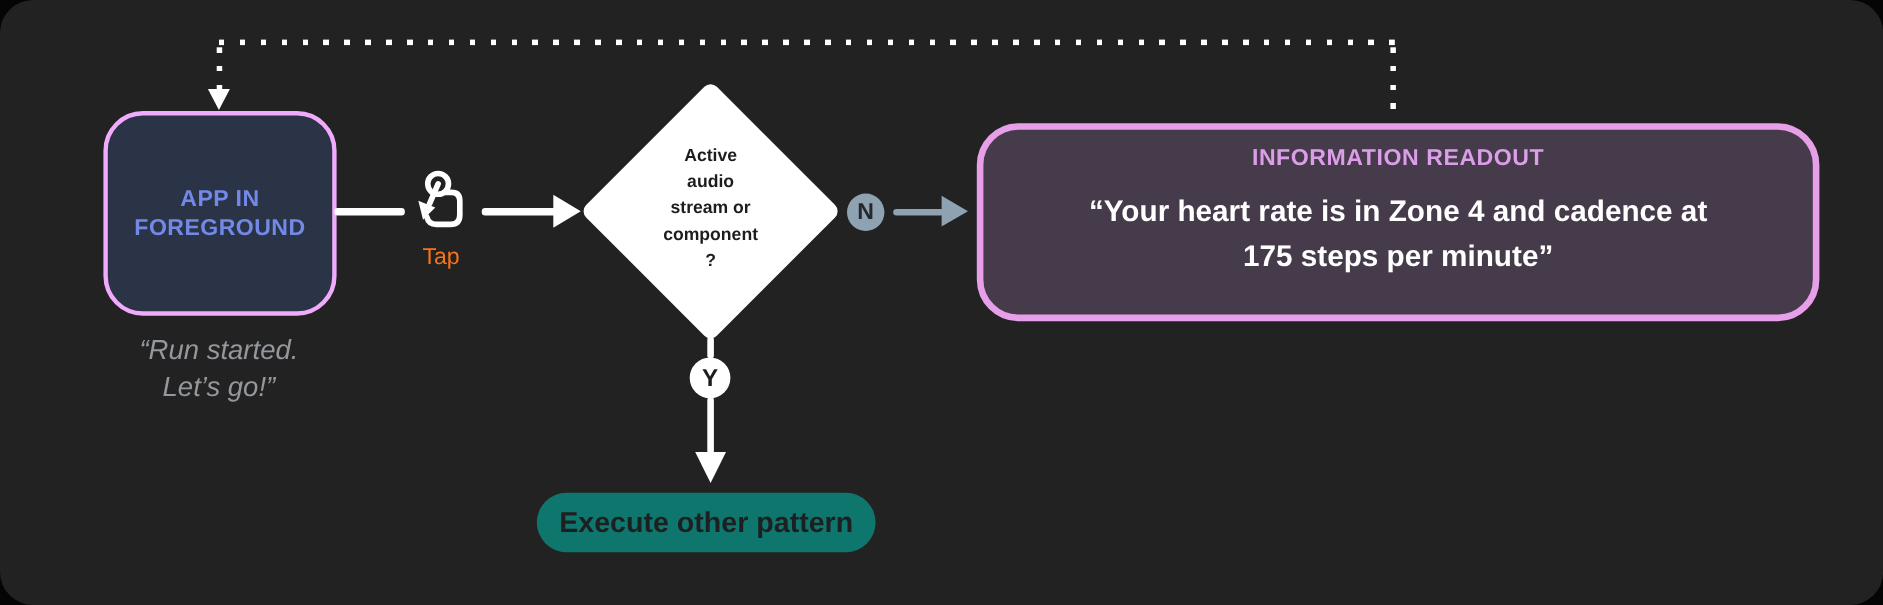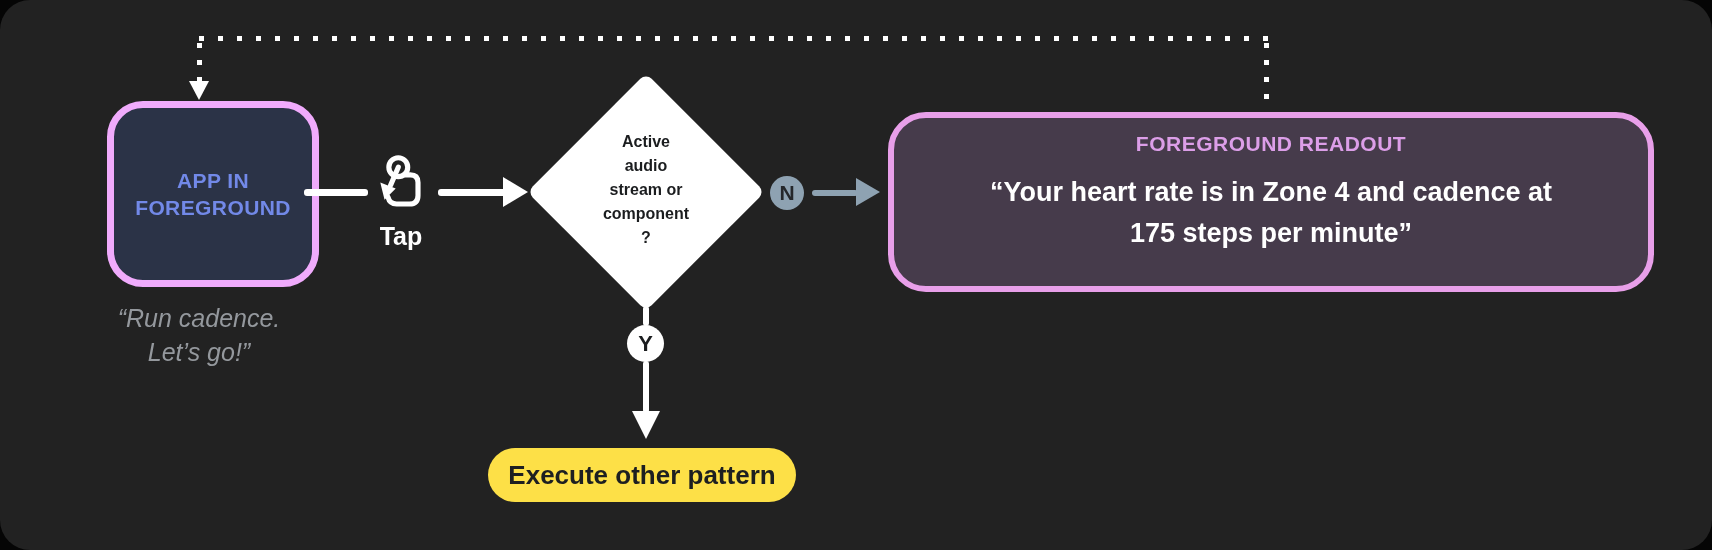--- a/index.html
+++ b/index.html
@@ -13,38 +13,38 @@
     background:repeating-linear-gradient(90deg,#ffffff 0 5px,transparent 5px 19px);}
   .dot-v{position:absolute;width:5px;
     background:repeating-linear-gradient(180deg,#ffffff 0 5px,transparent 5px 17px);}
   .dot-v.left{left:197px;top:43px;height:38px;}
   .dot-v.right{left:1264px;top:43px;height:62px;}
   .loop-head{position:absolute;left:189px;top:81px;width:0;height:0;
     border-left:10px solid transparent;border-right:10px solid transparent;
     border-top:19px solid #ffffff;}
 
   
-  .app-box{position:absolute;left:107px;top:101px;width:212px;height:186px;
-    box-sizing:border-box;border:7px solid #f0abfc;border-radius:36px;background:#2B3347;
+  .app-box{position:absolute;left:94px;top:101px;width:212px;height:186px;
+    box-sizing:border-box;border:4px solid #f0abfc;border-radius:36px;background:#2B3347;
     display:flex;align-items:center;justify-content:center;}
   .app-label{color:#7289E8;font-weight:bold;font-size:21px;line-height:27px;
     letter-spacing:.4px;text-align:center;}
   .app-caption{position:absolute;left:53px;top:301px;width:292px;text-align:center;
     color:#94989D;font-style:italic;font-size:25px;line-height:34px;}
 
   
   .line{position:absolute;background:#ffffff;border-radius:3px;}
   .l1{left:304px;top:189px;width:64px;height:7px;}
   .l2{left:438px;top:189px;width:68px;height:7px;}
   .head-r-white{position:absolute;left:503px;top:177px;width:0;height:0;
     border-top:15px solid transparent;border-bottom:15px solid transparent;
     border-left:25px solid #ffffff;}
   .tap-icon{position:absolute;left:370px;top:150px;}
   .tap-label{position:absolute;left:360px;top:222px;width:82px;text-align:center;
-    color:#ffffff;font-weight:bold;font-size:25px;}
+    color:#f97316;font-weight:normal;font-size:21px;}
 
   
   .diamond{position:absolute;left:562px;top:108px;width:168px;height:168px;
     background:#ffffff;border-radius:8px;transform:rotate(45deg);}
   .diamond-label{position:absolute;left:546px;top:130px;width:200px;text-align:center;
     color:#1B1D1F;font-weight:bold;font-size:16px;line-height:24px;}
 
   
   .badge{position:absolute;border-radius:50%;display:flex;align-items:center;justify-content:center;
     font-weight:bold;}
@@ -67,39 +67,39 @@
   .y-stub{left:643px;top:306px;width:6px;height:20px;}
   .y-badge{left:627px;top:325px;width:37px;height:37px;background:#ffffff;
     color:#1B1D1F;font-size:22px;}
   .y-line{left:643px;top:361px;width:6px;height:52px;}
   .head-d-white{position:absolute;left:632px;top:411px;width:0;height:0;
     border-left:14px solid transparent;border-right:14px solid transparent;
     border-top:28px solid #ffffff;}
 
   
   .pill{position:absolute;left:488px;top:448px;width:308px;height:54px;border-radius:27px;
-    background:#fde047;display:flex;align-items:center;justify-content:center;
+    background:#0f766e;display:flex;align-items:center;justify-content:center;
     color:#1D1F21;font-weight:bold;font-size:26px;}
 </style>
 </head>
 <body>
 
 <div class="stage">
   <div class="panel">
 
     <div class="dot-h"></div>
     <div class="dot-v left"></div>
     <div class="dot-v right"></div>
     <div class="loop-head"></div>
 
     <div class="app-box">
       <div class="app-label preline">APP IN
 FOREGROUND</div>
     </div>
-    <div class="app-caption preline">“Run cadence.
+    <div class="app-caption preline">“Run started.
 Let’s go!”</div>
 
     <div class="line l1"></div>
     <div class="tap-icon">
       <svg width="60" height="66" viewBox="0 0 70 77" aria-hidden="true">
         <circle cx="33" cy="20" r="11" fill="none" stroke="#ffffff" stroke-width="6"></circle>
         <path d="M33 20 L24 41" fill="none" stroke="#ffffff" stroke-width="6" stroke-linecap="round"></path>
         <polygon points="12,38 30,45 17,58" fill="#ffffff"></polygon>
         <path d="M41 29 H47 Q56 29 56 38 V53 Q56 63 46 63 H31 Q23 63 21 55" fill="none" stroke="#ffffff" stroke-width="6" stroke-linecap="round"></path>
       </svg>
@@ -113,21 +113,21 @@
 audio
 stream or
 component
 ?</div>
 
     <div class="badge n-badge">N</div>
     <div class="gray-line"></div>
     <div class="head-r-gray"></div>
 
     <div class="readout-box">
-      <div class="readout-title">FOREGROUND READOUT</div>
+      <div class="readout-title">INFORMATION READOUT</div>
       <div class="readout-quote preline">“Your heart rate is in Zone 4 and cadence at
 175 steps per minute”</div>
     </div>
 
     <div class="line y-stub"></div>
     <div class="badge y-badge">Y</div>
     <div class="line y-line"></div>
     <div class="head-d-white"></div>
 
     <div class="pill">Execute other pattern</div>

